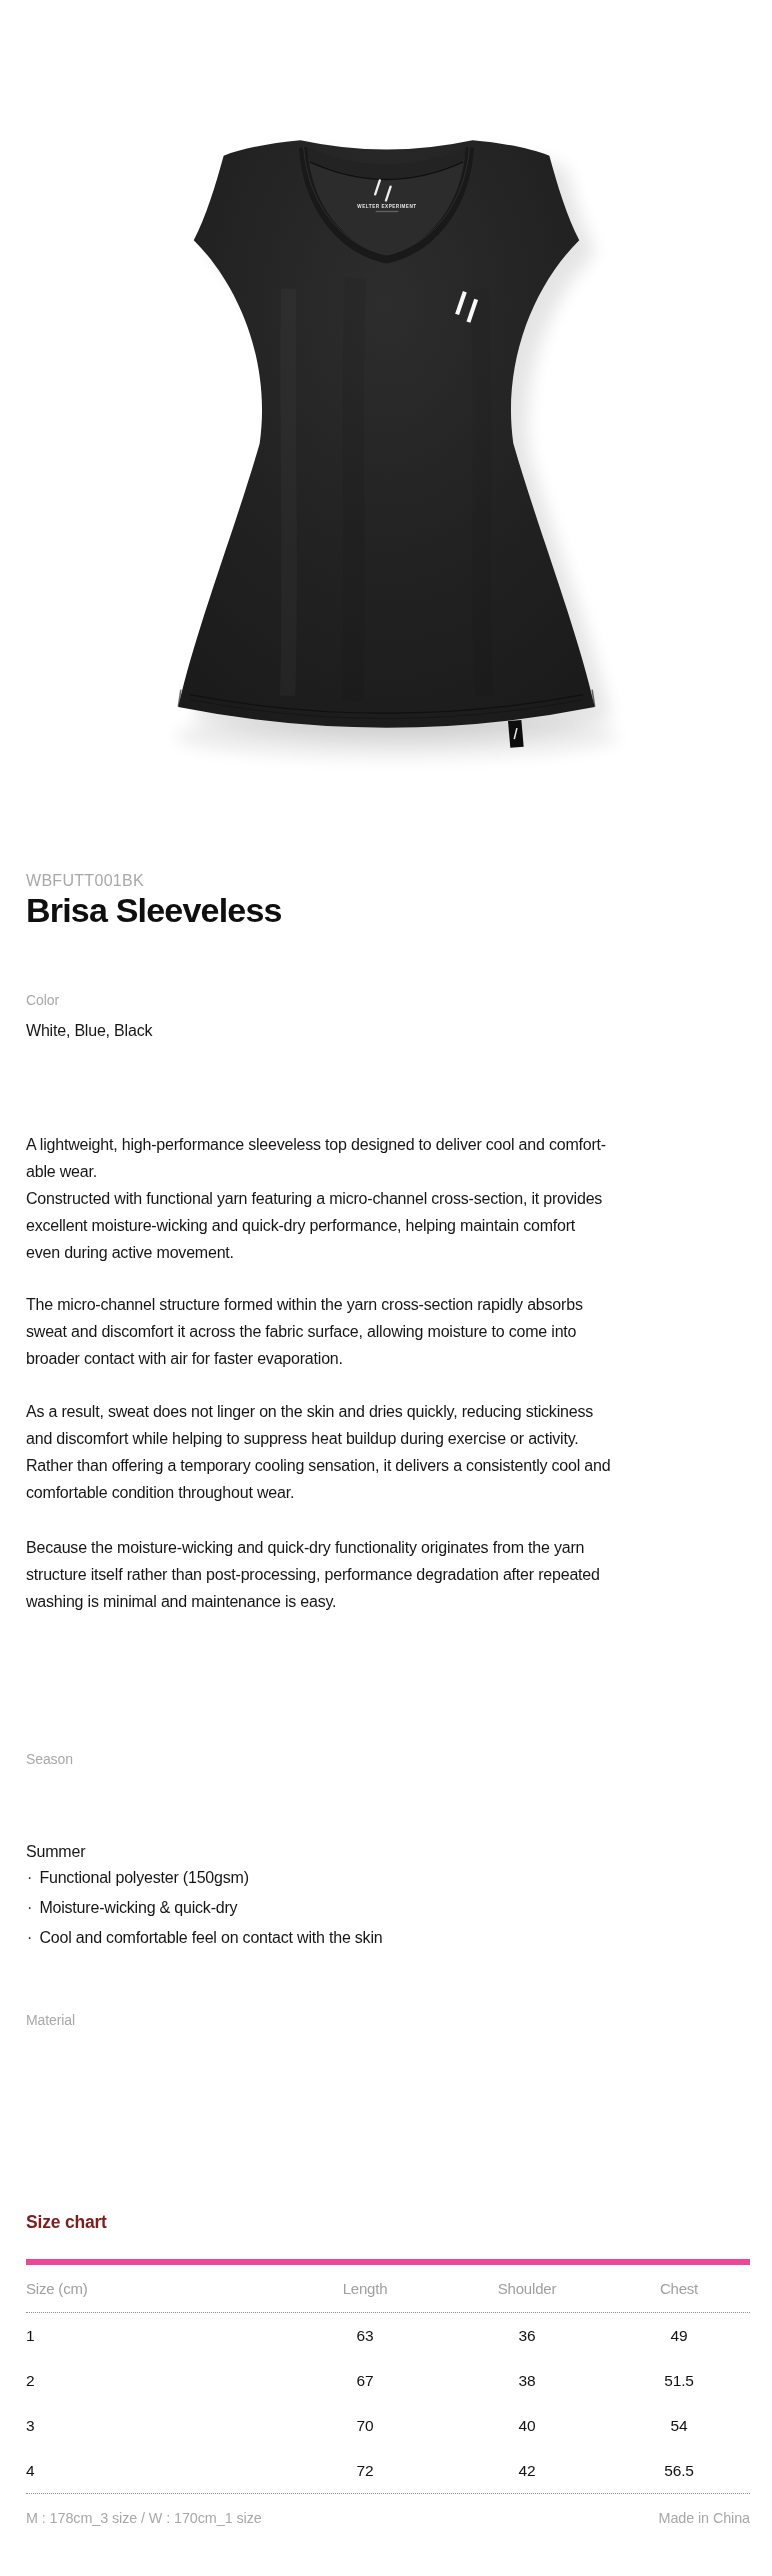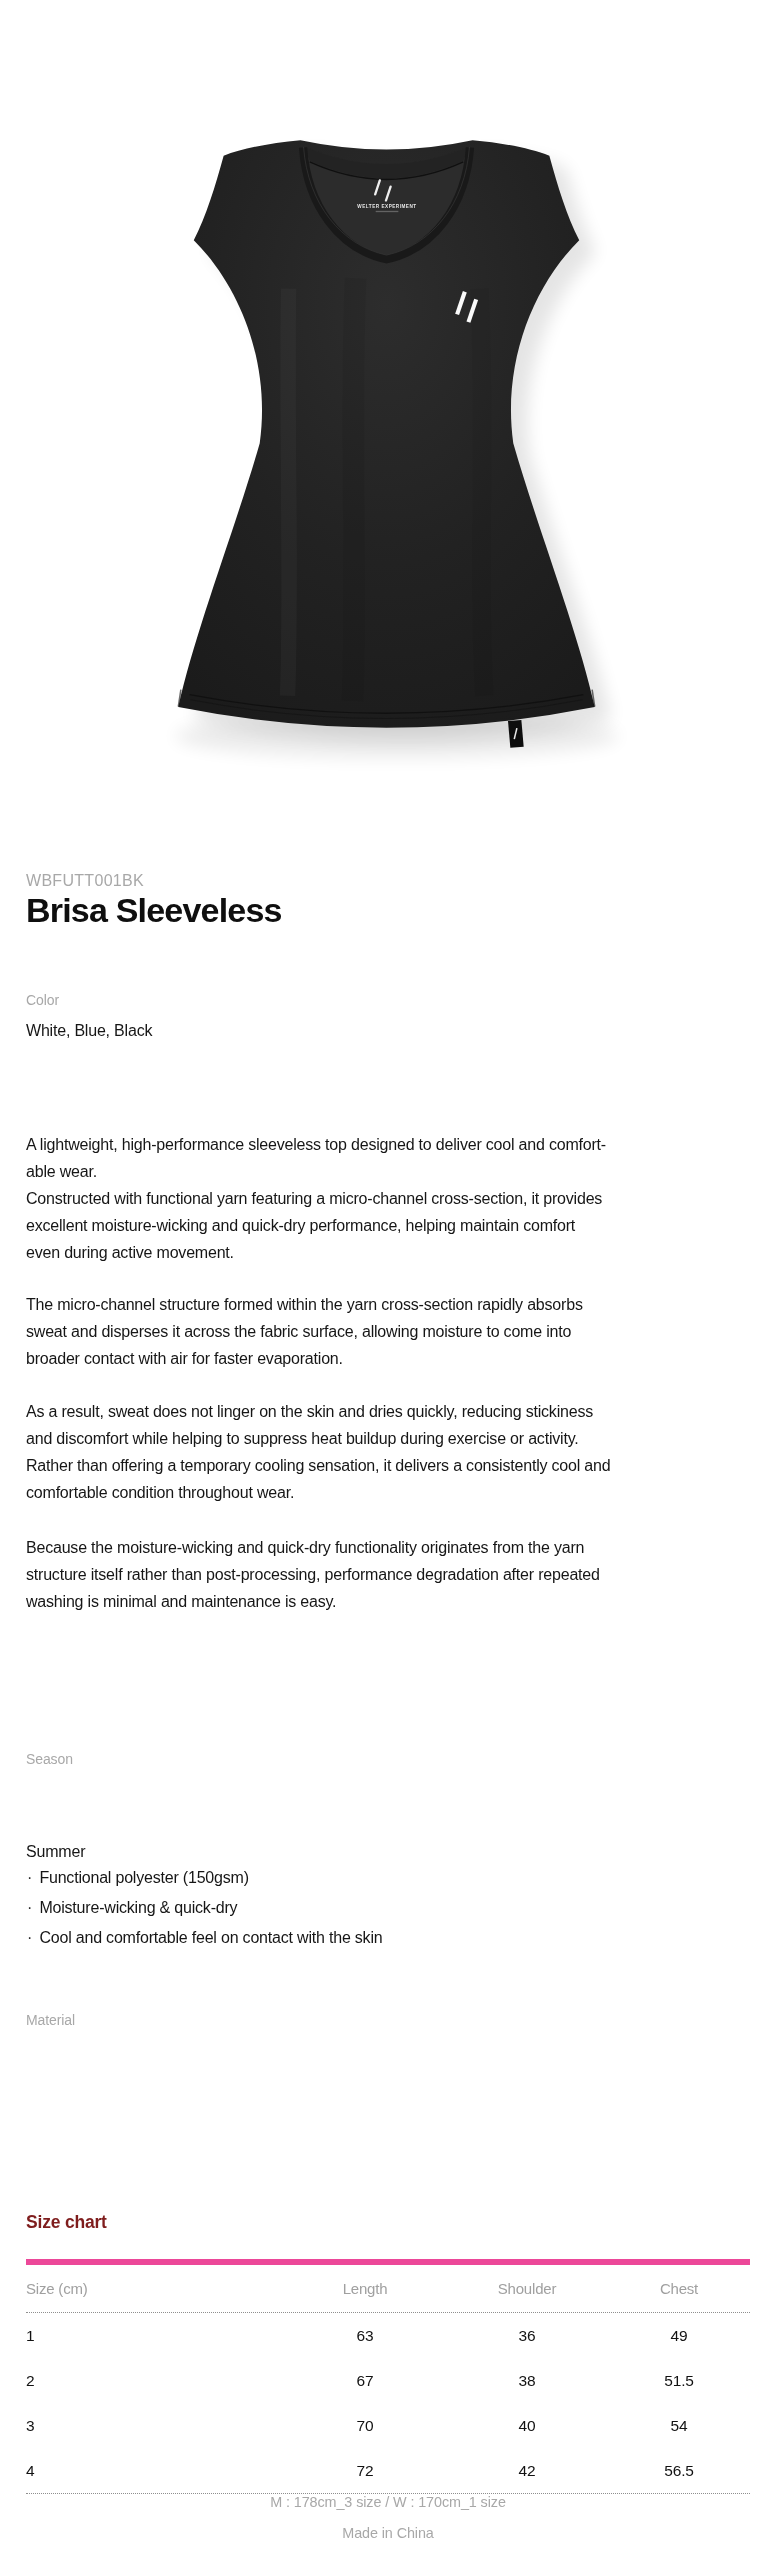--- a/index.html
+++ b/index.html
@@ -22,21 +22,21 @@
   .sizechart-title{top:2213px;font-size:17.5px;line-height:18.5px;font-weight:bold;color:#7f1d1d;letter-spacing:-0.2px;}
   .table{top:2259px;border-top:6px solid #ec4899;}
   .row{display:grid;grid-template-columns:258px 162px 162px 142px;align-items:center;}
   .row.head{height:47px;}
   .row.body{height:45px;}
   .cell{font-size:15.5px;color:#121212;letter-spacing:-0.2px;}
   .cell.c0{text-align:left;}
   .cell.c1,.cell.c2,.cell.c3{text-align:center;}
   .head .cell{color:#a0a0a0;font-size:15px;}
   .dotted{border-top:1px dotted #8f8f8f;height:0;}
-  .tfoot{display:flex;justify-content:space-between;align-items:center;height:47px;flex-direction:column;}
+  .tfoot{display:flex;justify-content:space-between;align-items:center;height:47px;}
   .tfoot span{font-size:14.4px;color:#a8a8a8;letter-spacing:-0.1px;}
   svg text{font-family:"Liberation Sans","DejaVu Sans",sans-serif;}
 </style>
 </head>
 <body>
 
 <div class="page">
 
   
   <svg width="773" height="804" viewBox="0 0 1500 1560" aria-hidden="true">
@@ -103,21 +103,21 @@
   <div class="abs label lbl-color">Color</div>
   <div class="abs value val-color">White, Blue, Black</div>
 
   
   <div class="abs para p1">A lightweight, high-performance sleeveless top designed to deliver cool and comfort-
 able wear.
 Constructed with functional yarn featuring a micro-channel cross-section, it provides
 excellent moisture-wicking and quick-dry performance, helping maintain comfort
 even during active movement.</div>
   <div class="abs para p2">The micro-channel structure formed within the yarn cross-section rapidly absorbs
-sweat and disperses it across the fabric surface, allowing moisture to come into
+sweat and discomfort it across the fabric surface, allowing moisture to come into
 broader contact with air for faster evaporation.</div>
   <div class="abs para p4">Because the moisture-wicking and quick-dry functionality originates from the yarn
 structure itself rather than post-processing, performance degradation after repeated
 washing is minimal and maintenance is easy.</div>
   <div class="abs para p3">As a result, sweat does not linger on the skin and dries quickly, reducing stickiness
 and discomfort while helping to suppress heat buildup during exercise or activity.
 Rather than offering a temporary cooling sensation, it delivers a consistently cool and
 comfortable condition throughout wear.</div>
 
   

